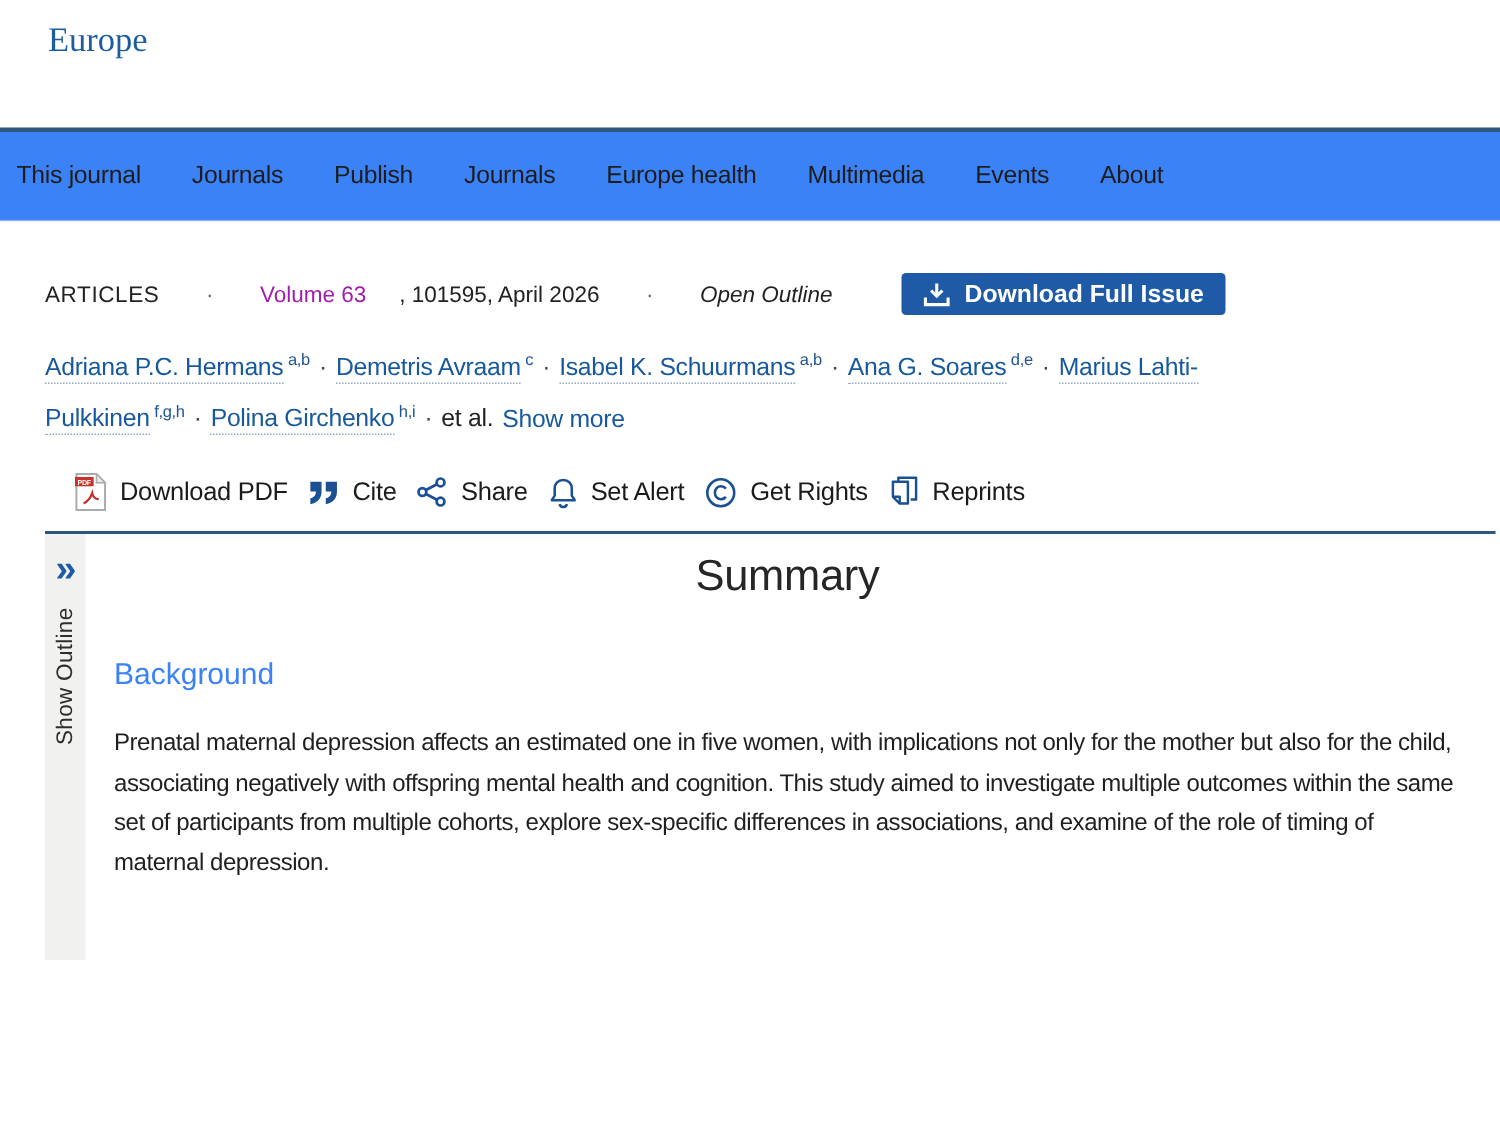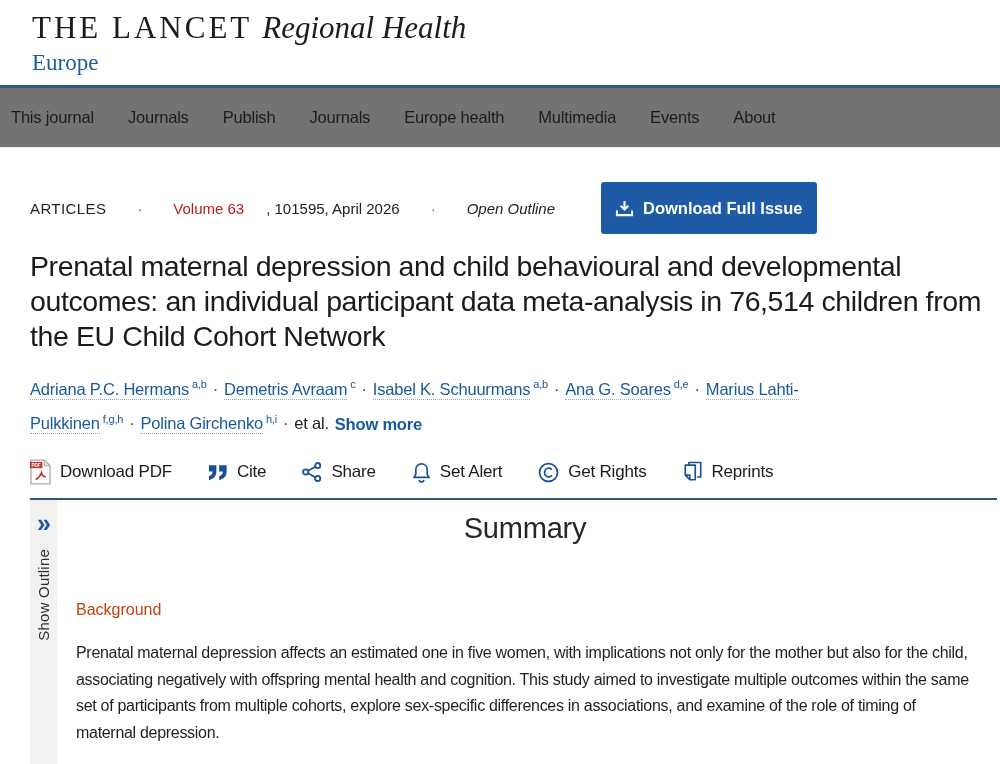--- a/index.html
+++ b/index.html
@@ -11,73 +11,70 @@
   
   .brand { padding:10px 0 0 32px; height:85px; }
   .brand-line1 { font-family:"Liberation Serif", serif; font-size:31px; color:#1c1c1c; line-height:36px; }
   .brand-lancet { letter-spacing:3px; }
   .brand-regional { font-style:italic; margin-left:10px; letter-spacing:0; }
   .brand-line2 { font-family:"Liberation Serif", serif; font-size:23px; color:#1d5c9f; line-height:33px; }
 
   .top-rule { height:3px; background:#2c577f; }
 
   
-  nav { background:#737373; height:60px; display:flex; align-items:center;
+  nav { background:#3b82f6; height:60px; display:flex; align-items:center;
         padding-left:11px; gap:34px; border-bottom:1px solid #ececec; }
   nav a { font-size:16.5px; color:#1d1d1d; letter-spacing:-0.2px; }
 
   
   .container { padding:0 30px; }
   .meta-row { margin-top:34px; display:flex; align-items:center; font-size:15px; color:#222;gap:22px; }
   .meta-sep { margin:0 9px; color:#666; }
   .meta-category { letter-spacing:0.4px; }
-  .meta-volume { color:#b91c1c; }
+  .meta-volume { color:#a21caf; }
   .meta-access { font-style:italic; }
   .dl-issue-btn { margin-left:24px; background:#1e5aa5; color:#fff; border:none; border-radius:3px;
-                  height:52px; padding:0 14px; font-size:16.5px; font-weight:700;
+                  height:28px; padding:0 14px; font-size:16.5px; font-weight:700;
                   display:flex; align-items:center; gap:9px; font-family:"Liberation Sans", sans-serif; }
 
   h1.article-title { margin-top:15px; width:956px; font-size:28.5px; font-weight:400;
                      line-height:35px; letter-spacing:-0.4px; color:#1b1b1b; }
 
   .authors { margin-top:15px; width:908px; font-size:16.5px; line-height:30px; color:#333; letter-spacing:-0.2px; }
   .authors .author-link { color:#17599c; border-bottom:1.5px dotted #93abc9; padding-bottom:1px; }
   .authors sup { font-size:11px; color:#1d5491; margin-left:3px; }
   .authors .auth-sep { margin:0 6px; color:#444; }
   .authors .etal { color:#222; margin-right:6px; }
-  .authors .show-more { color:#17599c;font-weight:bold; }
+  .authors .show-more { color:#17599c; }
 
   .expand-links { margin-top:17px; display:flex; gap:44px; }
   .expand-link { display:flex; align-items:center; gap:9px; font-size:17.5px; color:#1d62a5; }
 
-  .actions { margin-top:21px; display:flex; align-items:center; gap:36px; }
+  .actions { margin-top:21px; display:flex; align-items:center; gap:14px;margin-left:20px; }
   .action { display:flex; align-items:center; gap:9px; font-size:17px; color:#1b1b1b; letter-spacing:-0.2px; }
 
   .section-rule { height:2px; background:#2c577f; margin:13px 0 0 0; margin-right:-27px; }
 
   
   .content { display:flex; height:284px; }
   .outline-rail { width:27px; background:#f1f1ef; display:flex; flex-direction:column;
                   align-items:center; padding-top:13px; flex-shrink:0; }
   .rail-expand { color:#1e5aa5; font-size:25px; font-weight:700; line-height:20px; letter-spacing:-1px; }
   .rail-label { margin-top:16px; writing-mode:vertical-rl; transform:rotate(180deg);
                 font-size:15px; color:#2e2e2e; letter-spacing:0.2px; }
   .main-col { padding:12px 0 0 19px; }
   h2.summary-heading { font-size:29px; font-weight:400; color:#262626; letter-spacing:-0.2px;text-align:center; }
-  h3.sub-heading { margin-top:56px; font-size:16px; font-weight:400; color:#c2410c; }
+  h3.sub-heading { margin-top:38px; font-size:20px; font-weight:400; color:#3b82f6; }
   p.abstract { margin-top:21px; width:898px; font-size:16px; line-height:26.5px;
                letter-spacing:-0.3px; color:#1f1f1f; }
 </style>
 </head>
 <body>
 
 <header class="brand">
-  <div class="brand-line1">
-    <span class="brand-lancet clickable">THE LANCET</span><span class="brand-regional clickable">Regional Health</span>
-  </div>
   <div class="brand-line2 clickable">Europe</div>
 </header>
 
 <div class="top-rule"></div>
 
 <nav>
   <a href="#" class="clickable">This journal</a>
   <a href="#" class="clickable">Journals</a>
   <a href="#" class="clickable">Publish</a>
   <a href="#" class="clickable">Journals</a>
@@ -101,21 +98,20 @@
         <svg width="19" height="17" viewBox="0 0 20 18" fill="none" stroke="#ffffff" stroke-width="2.2">
           <path d="M10 1v8"></path>
             <path d="M6 6l4 4 4-4"></path>
             <path d="M2 11v5h16v-5"></path>
         </svg>
       </span>
       <span>Download Full Issue</span>
     </button>
   </div>
 
-  <h1 class="article-title">Prenatal maternal depression and child behavioural and developmental outcomes: an individual participant data meta-analysis in 76,514 children from the EU Child Cohort Network</h1>
 
   <p class="authors">
     <span><a href="#" class="author-link clickable">Adriana P.C. Hermans</a><sup>a,b</sup></span><span class="auth-sep">·</span><span><a href="#" class="author-link clickable">Demetris Avraam</a><sup>c</sup></span><span class="auth-sep">·</span><span><a href="#" class="author-link clickable">Isabel K. Schuurmans</a><sup>a,b</sup></span><span class="auth-sep">·</span><span><a href="#" class="author-link clickable">Ana G. Soares</a><sup>d,e</sup></span><span class="auth-sep">·</span><span><a href="#" class="author-link clickable">Marius Lahti-Pulkkinen</a><sup>f,g,h</sup></span><span class="auth-sep">·</span><span><a href="#" class="author-link clickable">Polina Girchenko</a><sup>h,i</sup></span><span class="auth-sep">·</span><span class="etal">et al.</span><a href="#" class="show-more clickable">Show more</a>
   </p>
 
 
   <div class="actions">
 
     <div class="action clickable">
       <span style="display:flex;">

